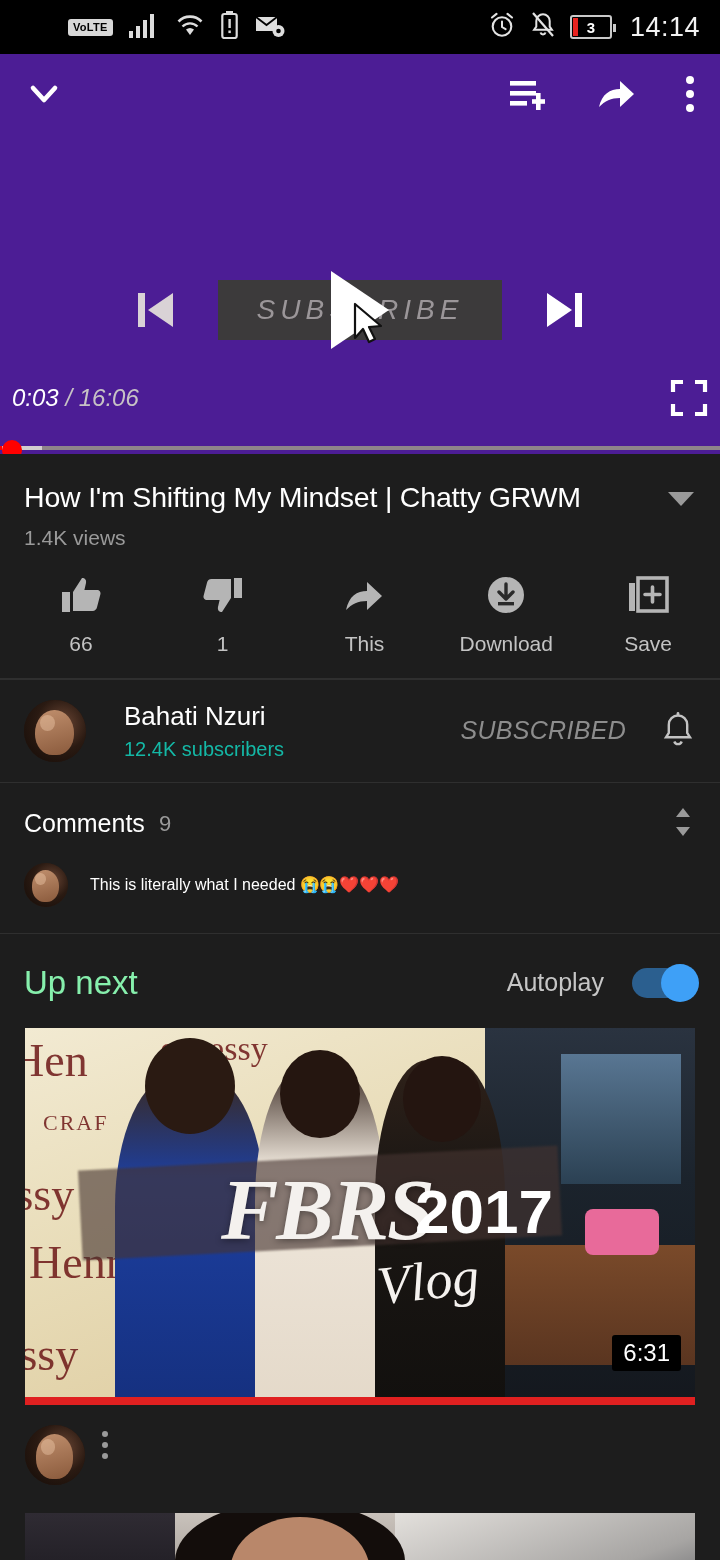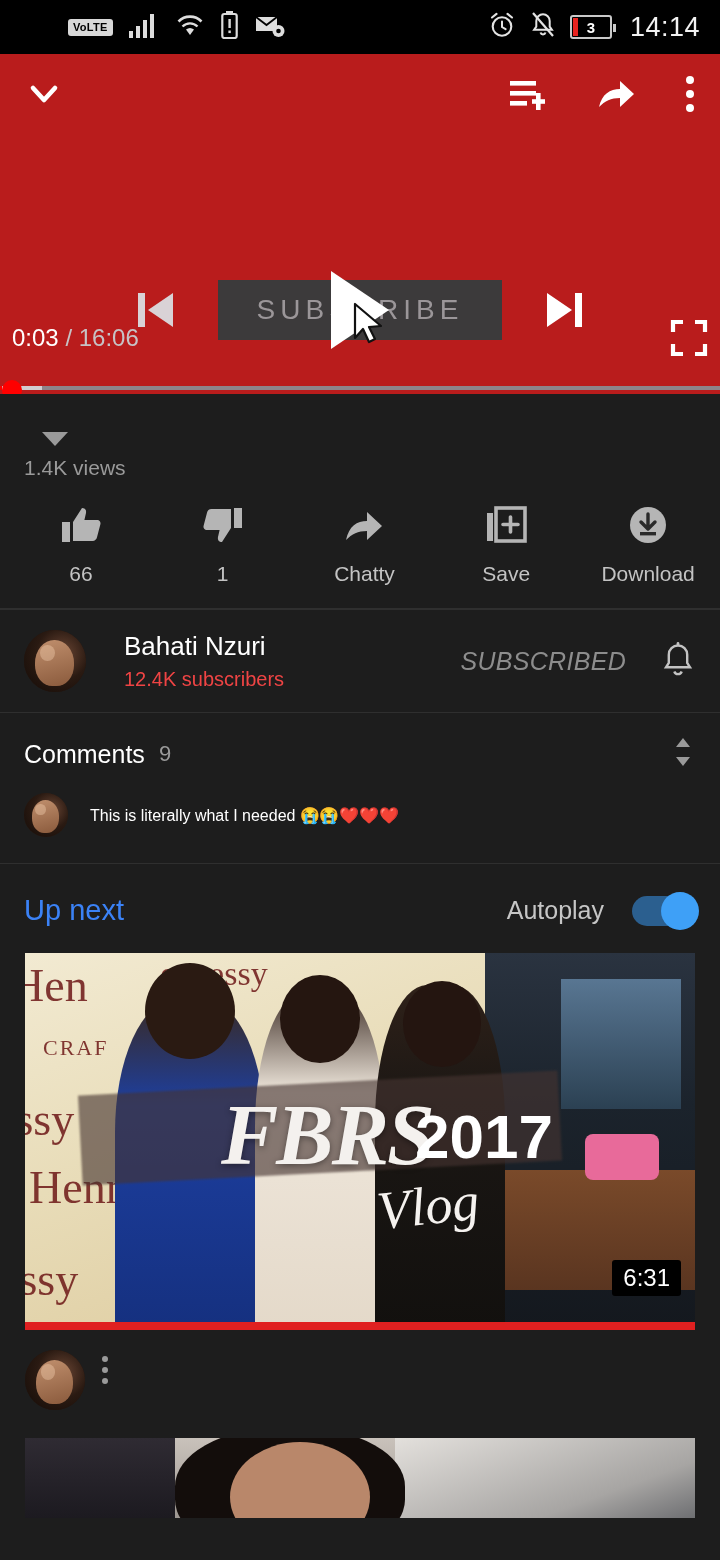--- a/index.html
+++ b/index.html
@@ -31,21 +31,21 @@
   }
   .batt-num::before {
     content:""; position:absolute; left:1px; top:1px; bottom:1px; width:5px; background:#e8231f;
   }
   .batt-num::after {
     content:""; position:absolute; right:-6px; top:7px; width:3px; height:8px; background:#c9c9c9;
   }
 
   
   .player {
-    position:relative; height:340px; background:#b91c1c; overflow:hidden;
+    position:relative; height:400px; background:#4c1d95; overflow:hidden;font-style:italic;
   }
   .player-top {
     position:absolute; top:0; left:0; right:0; height:80px;
     display:flex; align-items:center; padding:0 24px;
   }
   .pt-right { margin-left:auto; display:flex; align-items:center; gap:46px; }
   .icon-btn { cursor:pointer; display:flex; align-items:center; justify-content:center; }
 
   .center-controls {
     position:absolute; top:196px; left:0; right:0; height:120px;
@@ -110,42 +110,42 @@
   .channel {
     display:flex; align-items:center; padding:20px 24px; background:#1d1d1d;
     border-bottom:1px solid #2f2f2f; border-top:1px solid #2f2f2f;
   }
   .avatar {
     width:62px; height:62px; border-radius:50%; overflow:hidden; flex-shrink:0;
     background:#24160f; position:relative;
   }
   .ch-text { margin-left:38px; flex:1; }
   .ch-name { color:#fff; font-size:26px; line-height:1.2; }
-  .ch-subs { color:#ef4444; font-size:20px; margin-top:6px; }
+  .ch-subs { color:#14b8a6; font-size:20px; margin-top:6px; }
   .subscribed-btn {
     color:#8d8d8d; font-size:25px; letter-spacing:.3px; cursor:pointer; margin-right:34px;font-style:italic;
   }
 
   
   .comments {
     padding:22px 24px 26px 24px; background:#1d1d1d; border-bottom:1px solid #2f2f2f;
   }
   .comments-head { display:flex; align-items:center; }
   .comments-title { color:#fff; font-size:25px; }
   .comments-count { color:#9a9a9a; font-size:22px; margin-left:14px; }
   .sort-icon { margin-left:auto; cursor:pointer; }
   .comment-row { display:flex; align-items:center; margin-top:20px; }
   .c-avatar { width:44px;height:44px;border-radius:50%; overflow:hidden; flex-shrink:0; background:#2a1d16; position:relative; }
   .c-text { color:#fff; font-size:16px; margin-left:22px; }
 
   
   .upnext-bar {
     display:flex; align-items:center; padding:30px 24px 26px 24px; background:#1d1d1d;
   }
-  .upnext-label { color:#3b82f6; font-size:29px; }
+  .upnext-label { color:#86efac; font-size:33px; }
   .autoplay-wrap { margin-left:auto; display:flex; align-items:center; gap:28px; }
   .autoplay-label { color:#c6c6c6; font-size:25px; }
   .toggle {
     width:64px; height:30px; border-radius:15px; background:#2b5f8f; position:relative; cursor:pointer;
   }
   .toggle .knob {
     position:absolute; right:-3px; top:-4px; width:38px; height:38px;
     border-radius:50%; background:#3ea0f7;
   }
 
@@ -366,20 +366,21 @@
     <div class="progress-wrap">
       <div class="progress-track"></div>
       <div class="progress-buffer"></div>
       <div class="progress-played"></div>
       <div class="scrubber"></div>
     </div>
   </div>
 
   <div class="meta">
     <div class="title-row">
+      <div class="vid-title">How I'm Shifting My Mindset | Chatty GRWM</div>
       <div class="expand-tri"></div>
     </div>
     <div class="views">1.4K views</div>
 
     <div class="actions">
       <div class="action">
         <span>
           <svg width="42" height="42" viewBox="0 0 42 42">
               <rect x="2" y="18" width="8" height="20" fill="#b5b5b5"></rect>
               <path d="M13 18L22 4c3 0 4.6 2 4 5l-1.6 7H37c2.4 0 4 2 3.4 4.3l-3.4 13c-.5 2-2 3.7-4.4 3.7H13z" fill="#b5b5b5"></path>
@@ -395,41 +396,41 @@
             </svg>
         </span>
         <span class="action-label">1</span>
       </div>
       <div class="action">
         <span>
           <svg width="42" height="42" viewBox="0 0 42 42">
               <path d="M3 36c3-14 11-19 21-19V8l15 14-15 14v-9c-9 0-15 3-21 9z" fill="#b5b5b5"></path>
             </svg>
         </span>
-        <span class="action-label">Chatty</span>
+        <span class="action-label">This</span>
+      </div>
+      <div class="action">
+        <span>
+          <svg width="42" height="42" viewBox="0 0 42 42">
+              <circle cx="21" cy="21" r="18" fill="#b5b5b5"></circle>
+              <path d="M21 10v13M14 18l7 7 7-7" stroke="#2a2a2a" stroke-width="3.4" fill="none" stroke-linecap="round" stroke-linejoin="round"></path>
+              <rect x="13" y="28" width="16" height="3.4" fill="#2a2a2a"></rect>
+            </svg>
+        </span>
+        <span class="action-label">Download</span>
       </div>
       <div class="action">
         <span>
           <svg width="42" height="42" viewBox="0 0 42 42">
               <rect x="2" y="9" width="6" height="28" fill="#b5b5b5"></rect>
               <rect x="11" y="4" width="29" height="33" stroke="#b5b5b5" stroke-width="3.6" fill="none"></rect>
               <path d="M25.5 13v15M18 20.5h15" stroke="#b5b5b5" stroke-width="3.6" stroke-linecap="round"></path>
             </svg>
         </span>
         <span class="action-label">Save</span>
-      </div>
-      <div class="action">
-        <span>
-          <svg width="42" height="42" viewBox="0 0 42 42">
-              <circle cx="21" cy="21" r="18" fill="#b5b5b5"></circle>
-              <path d="M21 10v13M14 18l7 7 7-7" stroke="#2a2a2a" stroke-width="3.4" fill="none" stroke-linecap="round" stroke-linejoin="round"></path>
-              <rect x="13" y="28" width="16" height="3.4" fill="#2a2a2a"></rect>
-            </svg>
-        </span>
-        <span class="action-label">Download</span>
       </div>
     </div>
   </div>
 
   <div class="channel">
     <div class="avatar">
       <div class="face-art">
         <div class="fa-hair"></div>
           <div class="fa-skin"></div>
           <div class="fa-shine"></div>

